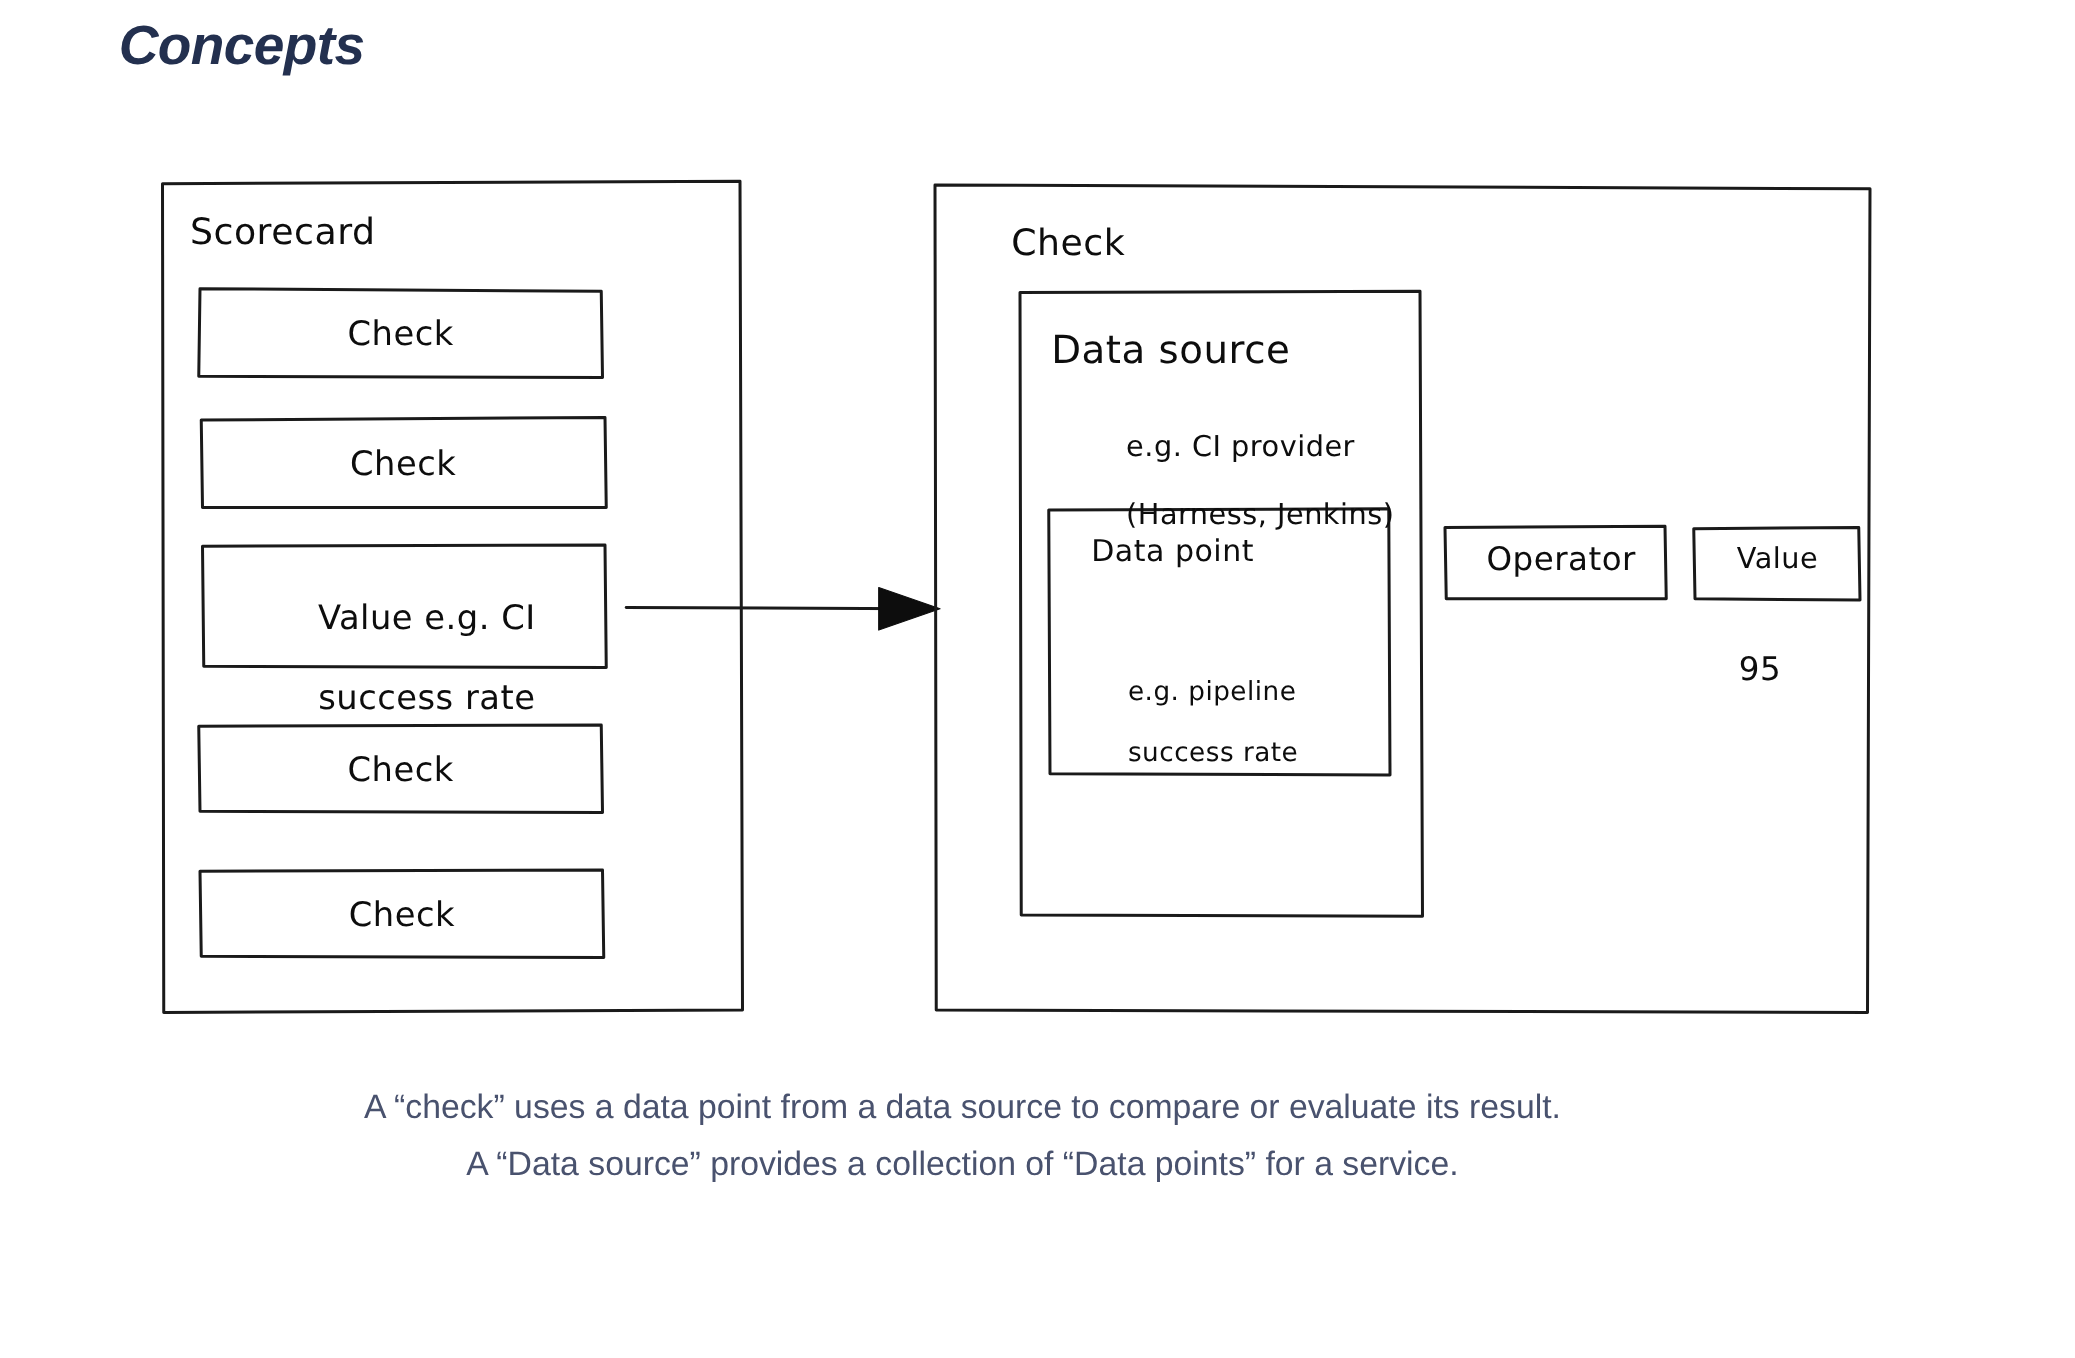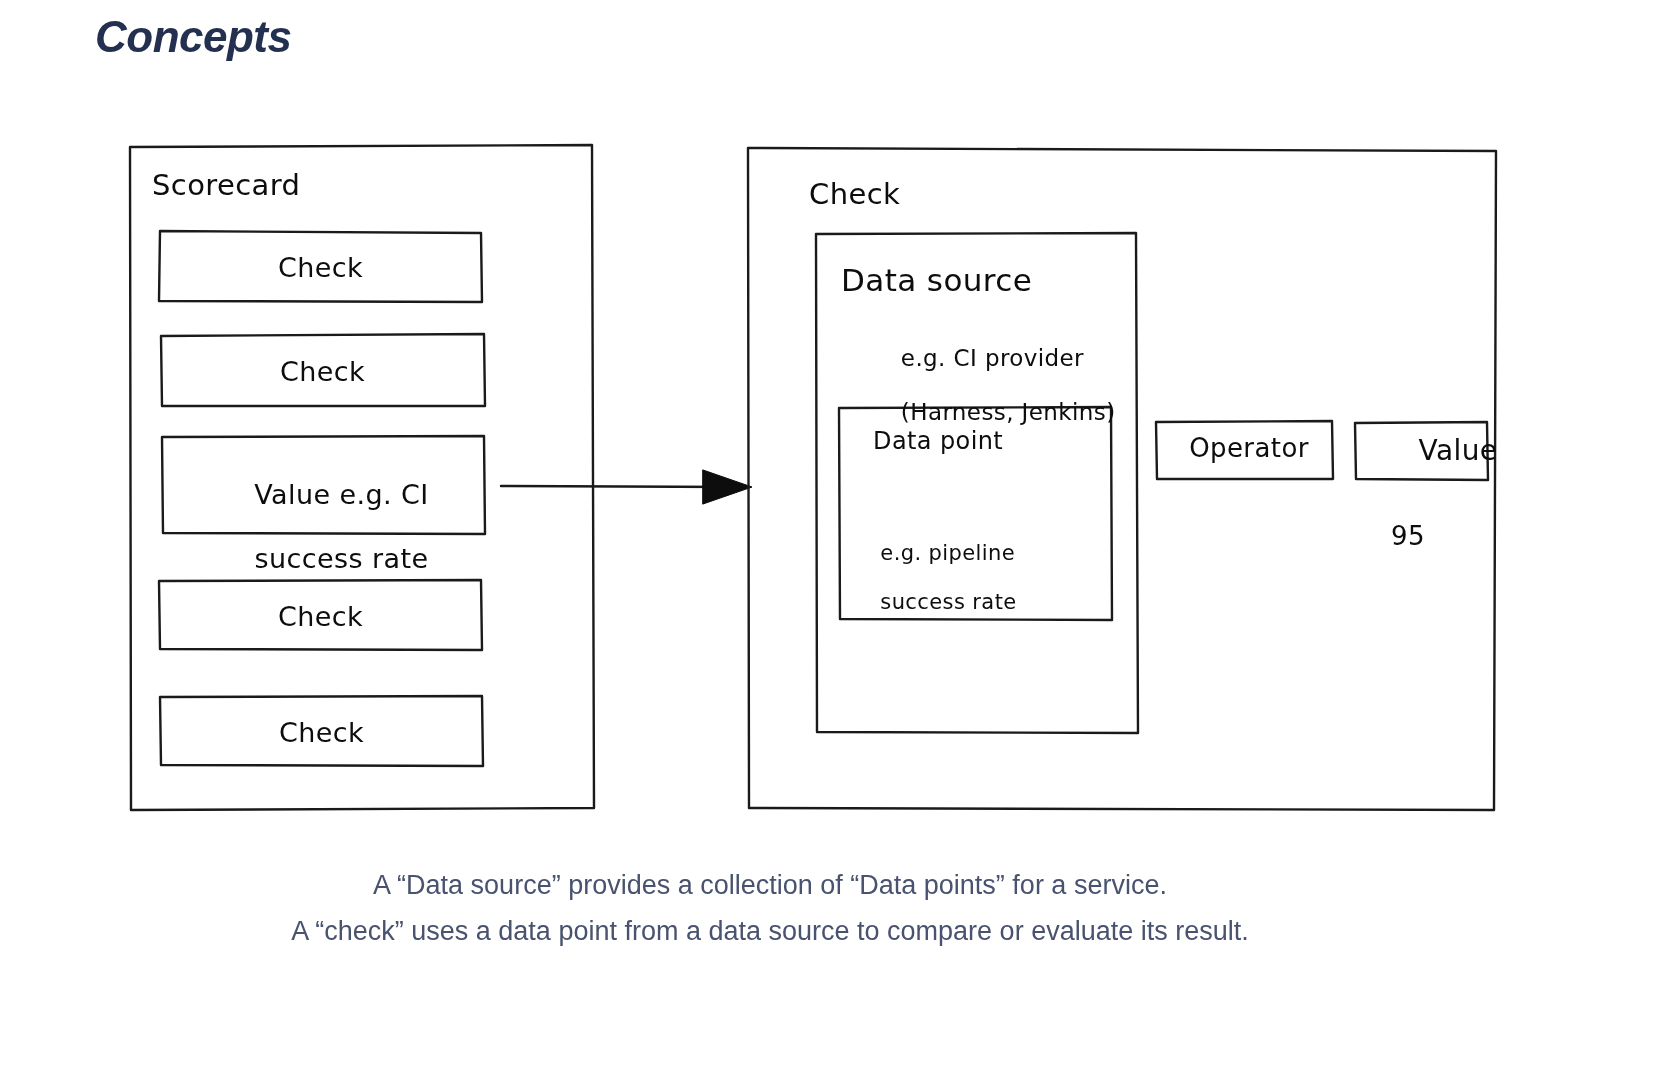--- a/index.html
+++ b/index.html
@@ -132,30 +132,30 @@
 
   <div class="hw" style="left:841px; top:262px; font-size:31px;">Data source</div>
 
   <div class="hw hw-sub" style="left:855px; top:318px;">
     <span>e.g. CI provider</span><br>
     <span>(Harness, Jenkins)</span>
   </div>
 
   <div class="hw hw-sub" style="left:858px; top:427px; font-size:24px;">Data point</div>
 
-  <div class="hw hw-small" style="left:852px; top:516px;">
+  <div class="hw hw-small" style="left:874px; top:516px;">
     <span>e.g. pipeline</span><br>
     <span>success rate</span>
   </div>
 
   <div class="hw hw-box" style="left:1157px; top:433px; width:184px; font-size:26px;">Operator</div>
 
 
-  <div class="hw hw-box" style="left:1392px; top:434px; width:132px; font-size:28px;">Value</div>
+  <div class="hw hw-box" style="left:1356px; top:434px; width:132px; font-size:23px;">Value</div>
 
   <div class="hw hw-value" style="left:1391px; top:505px;margin-top:16px;">95</div>
 
 </div>
 
 <div id="caption">
+  <span class="cap-line">A “check” uses a data point from a data source to compare or evaluate its result.</span>
   <span class="cap-line">A “Data source” provides a collection of “Data points” for a service.</span>
-  <span class="cap-line">A “check” uses a data point from a data source to compare or evaluate its result.</span>
 </div>
 
 </body></html>

